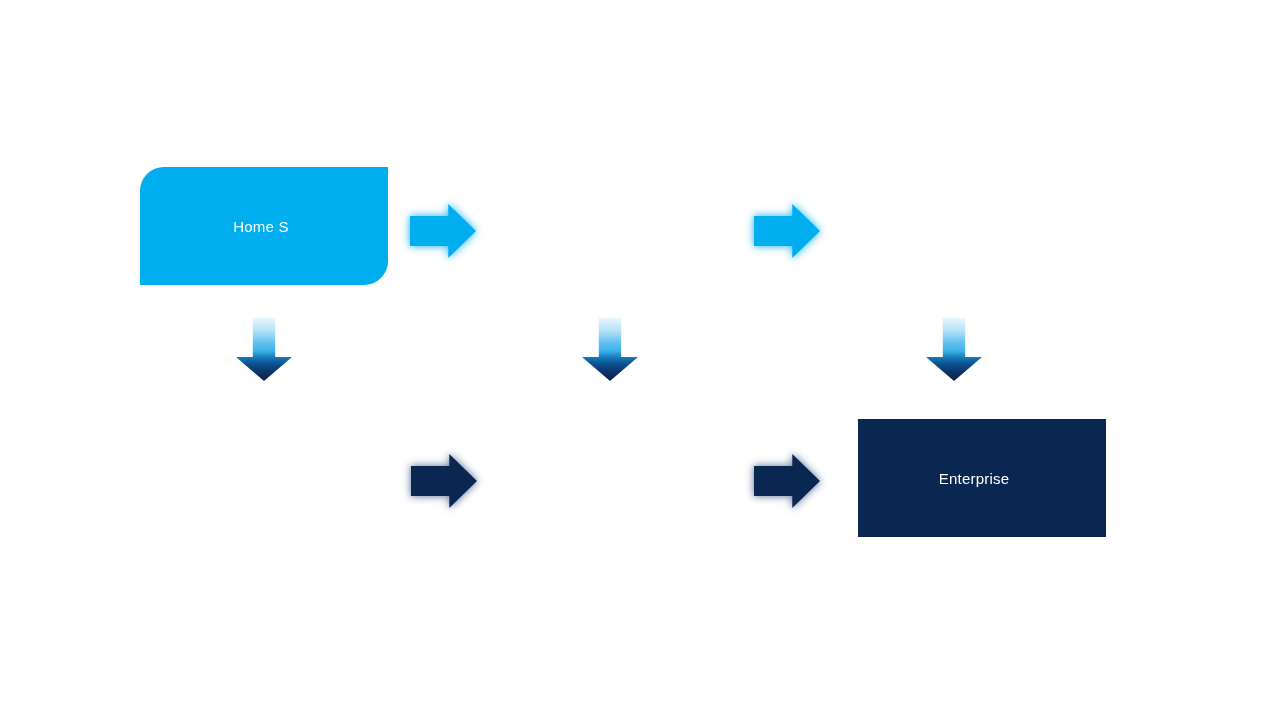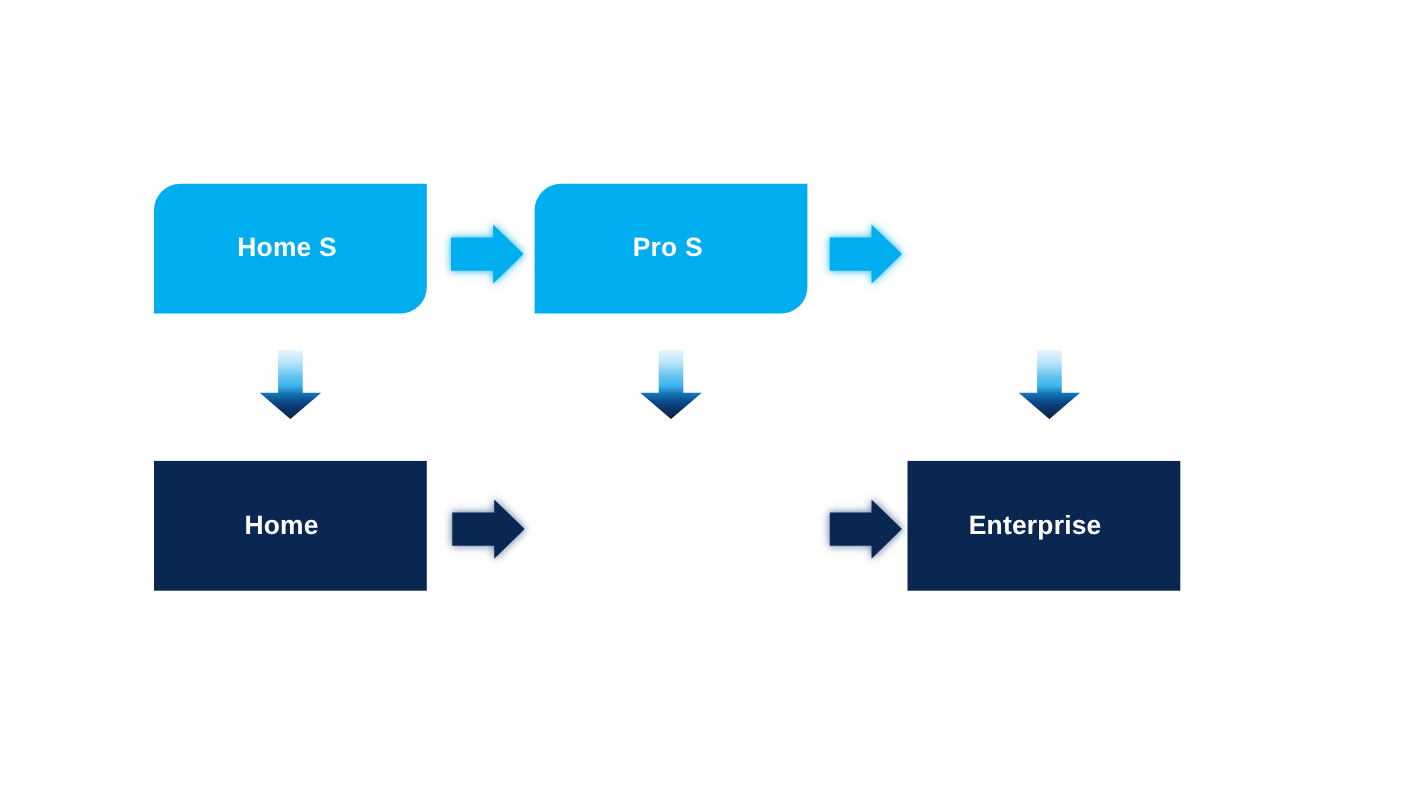--- a/index.html
+++ b/index.html
@@ -36,22 +36,22 @@
   .top-box {
     top: 167px;
     background: var(--box-light-blue);
     border-radius: 24px 0 24px 0;
   }
   .bottom-box {
     top: 419px;
     background: var(--box-navy);
   }
   .box-label {
-    font-size: 24px;
-    font-weight: 700;
+    font-size: 15px;
+    font-weight: 400;
     color: var(--label-text);
     letter-spacing: 0.2px;
     white-space: nowrap;
   }
   .top-box .box-label { position: relative; left: -3px; }
   .bottom-box .box-label { position: relative; left: -8px; }
 
   
   .right-arrow {
     position: absolute;
@@ -93,39 +93,33 @@
   }
 </style>
 </head>
 <body>
 
 <div class="canvas">
 
   <div class="box top-box" style="left:140px">
     <span class="box-label">Home S</span>
   </div>
-  <div class="box top-box" style="left:486px">
-    <span class="box-label">Pro S</span>
-  </div>
 
   <div class="right-arrow cyan" style="left:410px">
     <div class="right-arrow-shape"></div>
   </div>
   <div class="right-arrow cyan" style="left:754px">
     <div class="right-arrow-shape"></div>
   </div>
 
   <div class="down-arrow" style="left:236px"></div>
   <div class="down-arrow" style="left:582px"></div>
   <div class="down-arrow" style="left:926px"></div>
 
-  <div class="box bottom-box" style="left:140px">
-    <span class="box-label">Home</span>
-  </div>
-  <div class="box bottom-box" style="left:825px">
+  <div class="box bottom-box" style="left:858px">
     <span class="box-label">Enterprise</span>
   </div>
 
   <div class="right-arrow navy" style="left:411px">
     <div class="right-arrow-shape"></div>
   </div>
   <div class="right-arrow navy" style="left:754px">
     <div class="right-arrow-shape"></div>
   </div>
 

